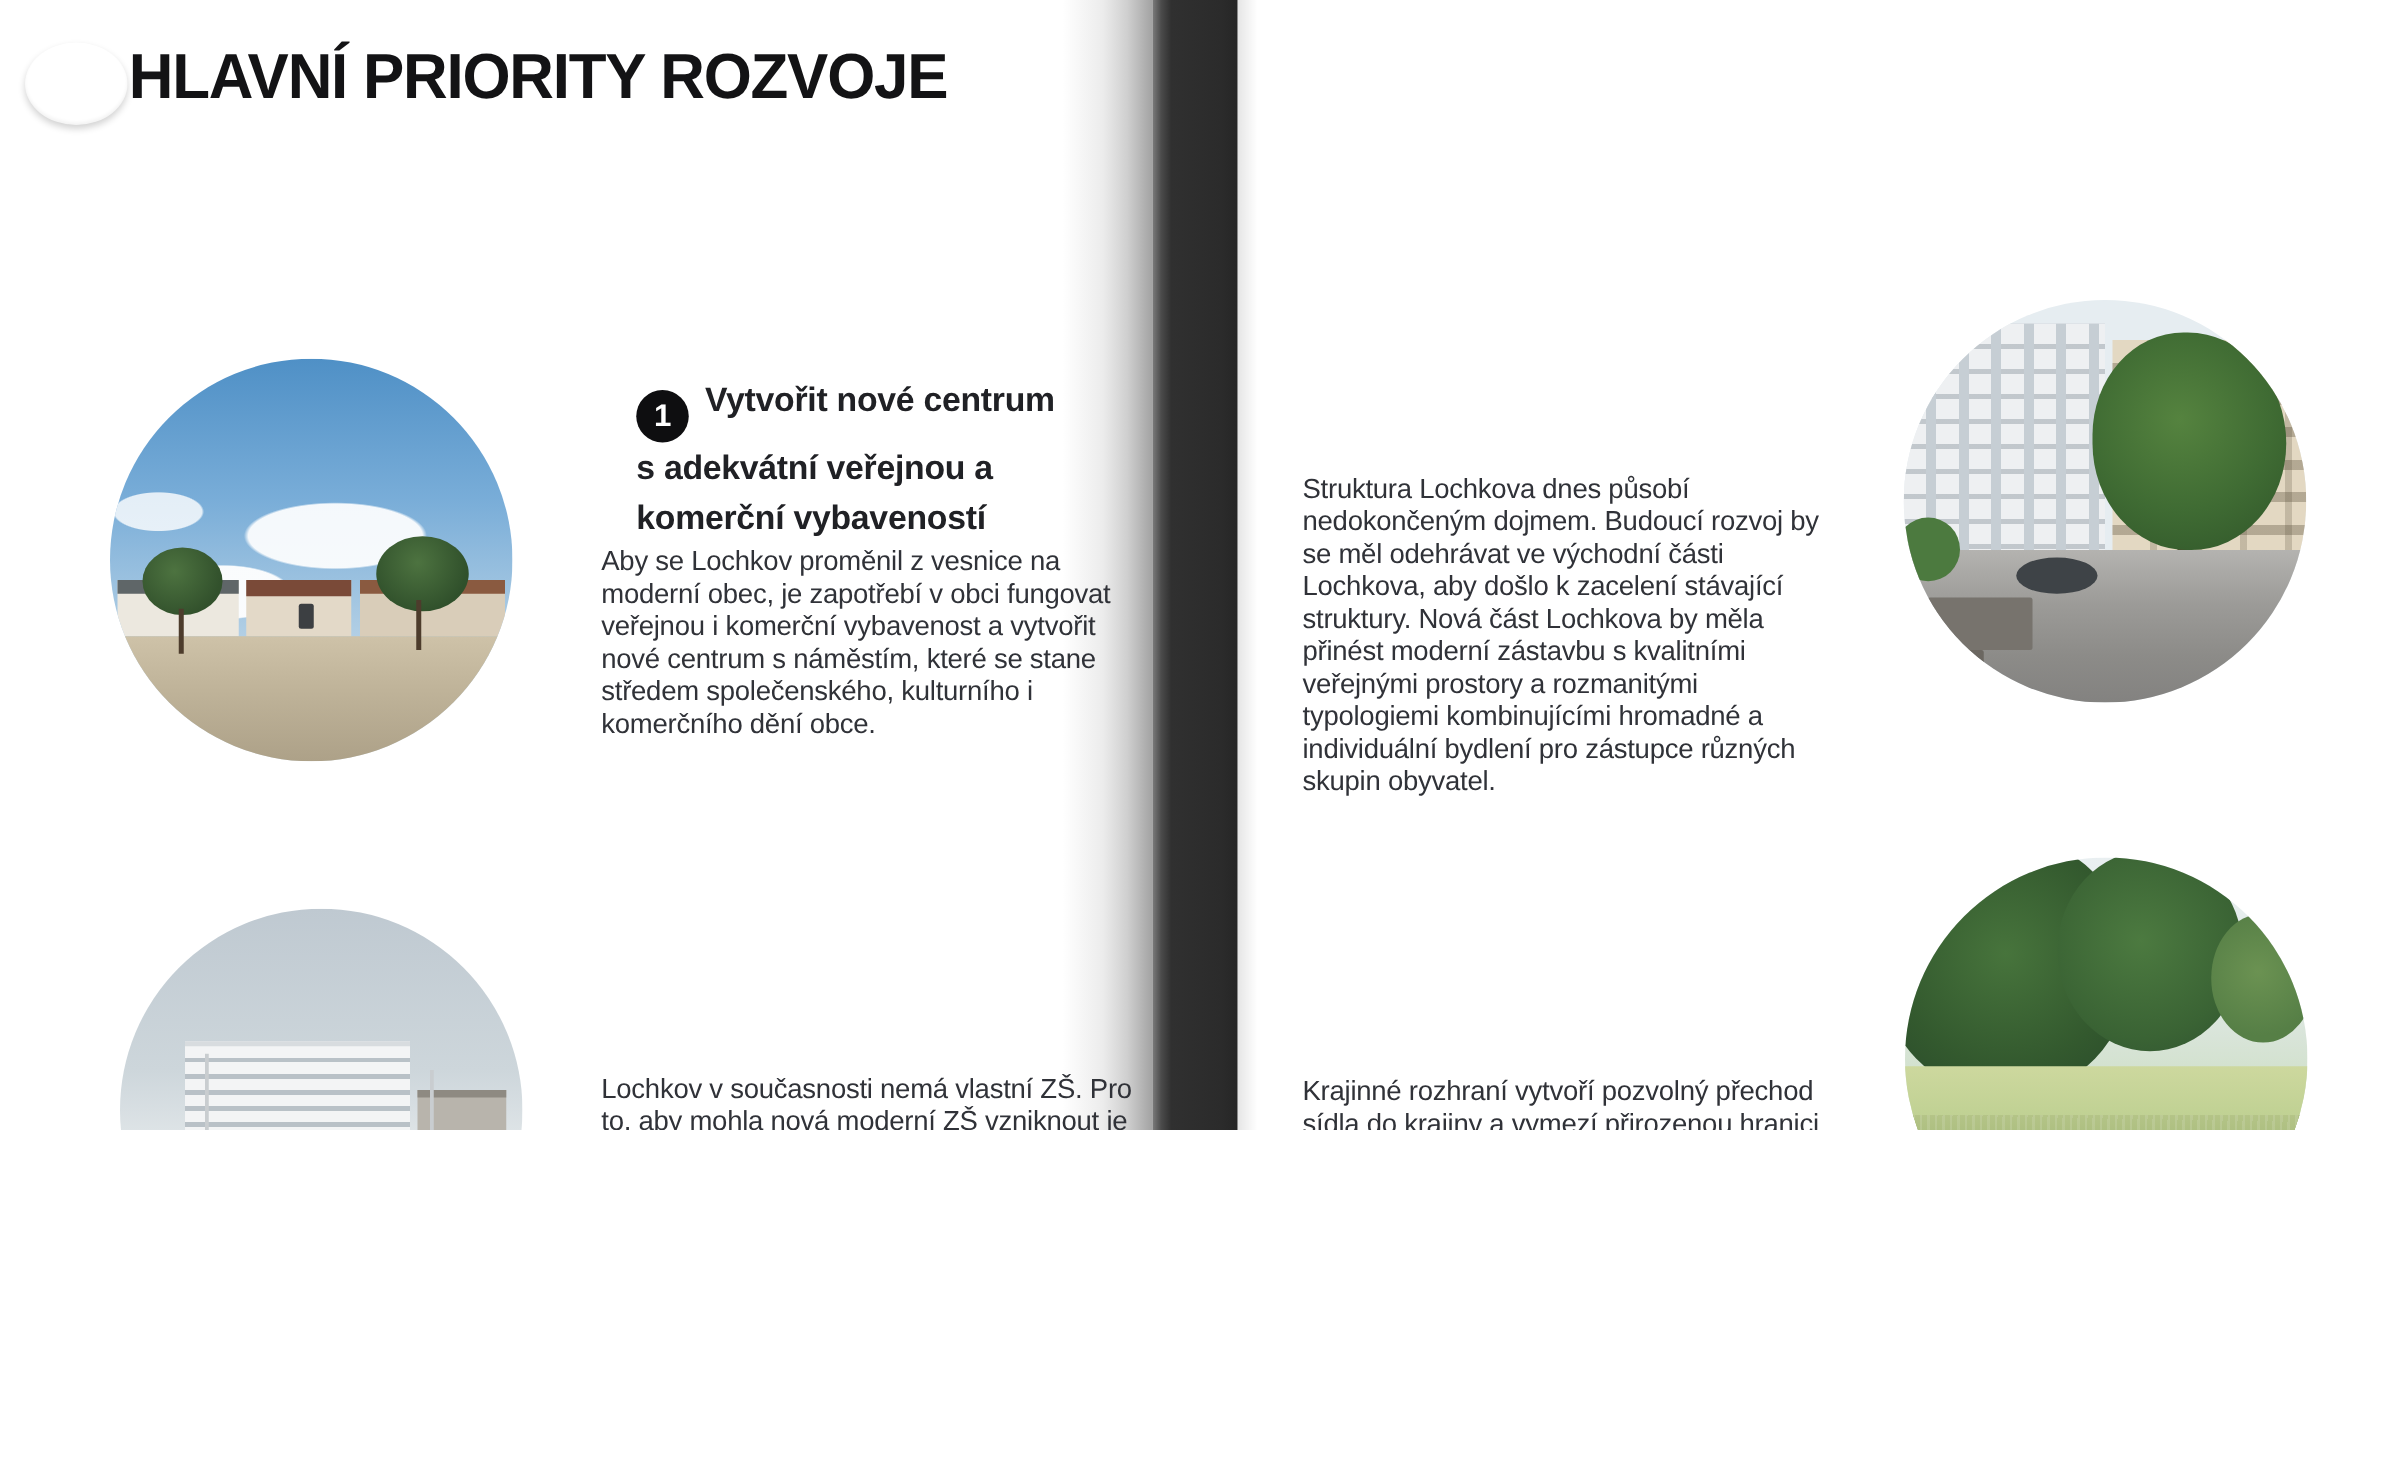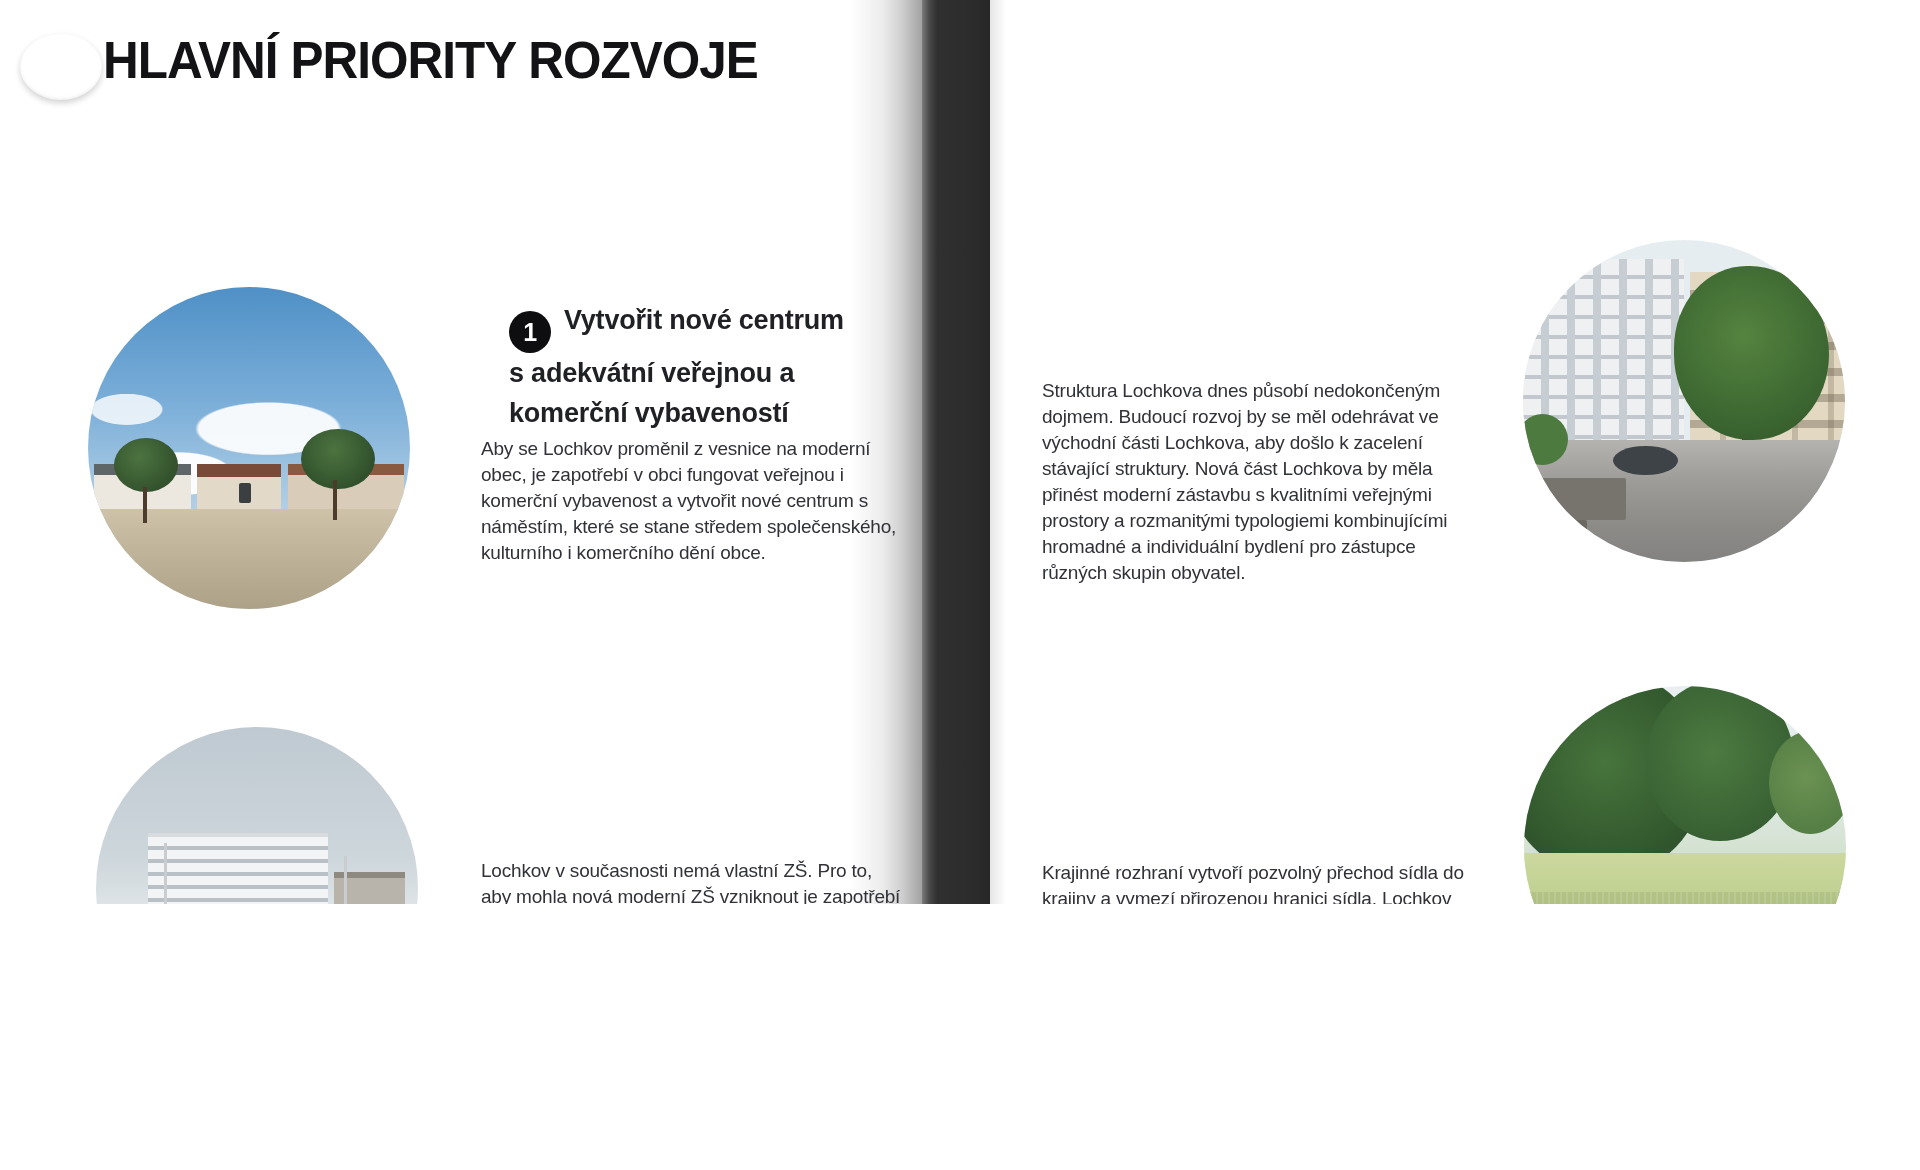--- a/index.html
+++ b/index.html
@@ -39,21 +39,21 @@
   }
   .priority-heading .htext { white-space:pre-line; }
   .num-badge {
     display:inline-flex; align-items:center; justify-content:center;
     width:42px; height:42px; border-radius:50%;
     background:#0e0e10; color:#ffffff; font-size:25px; font-weight:bold;
     margin-right:13px; vertical-align:-12px;
   }
   .priority-body {
     position:absolute; width:430px;
-    font-size:19px; line-height:26px; letter-spacing:-0.2px; color:#303238;
+    font-size:22px; line-height:26px; letter-spacing:-0.2px; color:#303238;
   }
   .h-i1 { left:481px; top:300px;margin-left:28px; }
   .b-i1 { left:481px; top:436px; width:425px; }
   .h-i2 { left:481px; top:806px; }
   .b-i2 { left:481px; top:858px; width:425px; }
   .h-i3 { left:1042px; top:238px; }
   .b-i3 { left:1042px; top:378px; }
   .h-i4 { left:1042px; top:764px; }
   .b-i4 { left:1042px; top:860px; }
   

